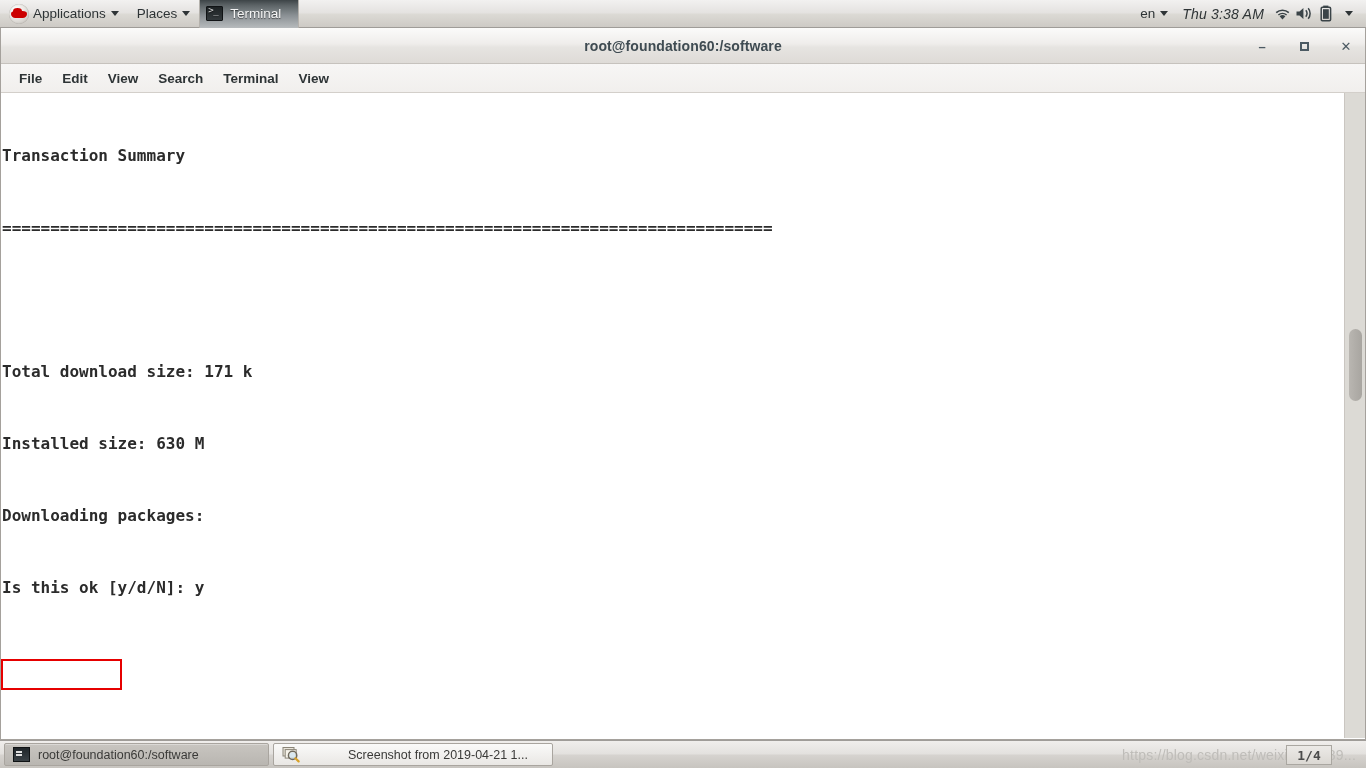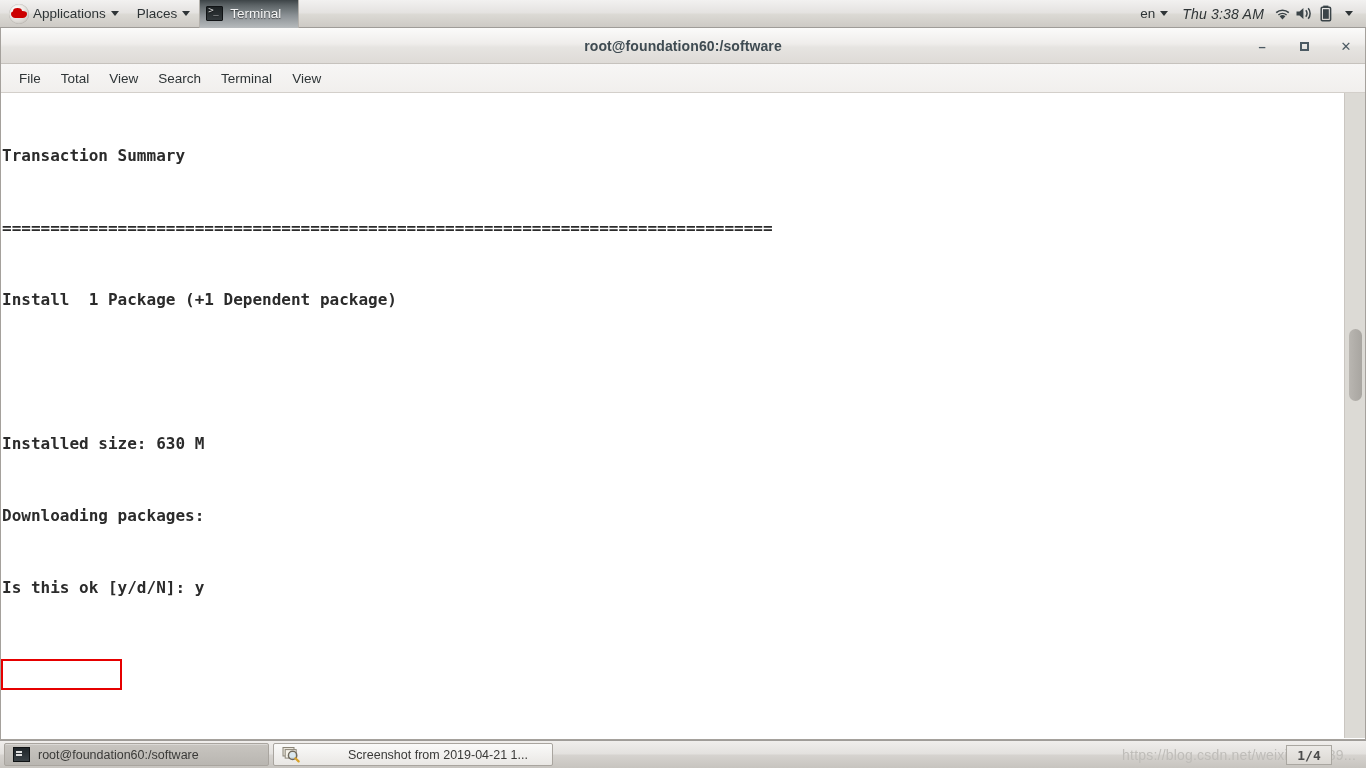--- a/index.html
+++ b/index.html
@@ -114,20 +114,21 @@
   }
   .ctl-min { font-weight: bold; }
   .ctl-max-box { width: 9px; height: 9px; border: 2px solid #4c5a63; }
 
   #menu-bar {
     height: 29px;
     background: linear-gradient(to bottom, #f7f6f5 0%, #f1efed 100%);
     border-bottom: 1px solid #d3cfca;
     display: flex; align-items: center;
     padding-left: 8px;
+    font-weight: bold;
   }
   .menu-item {
     padding: 3px 10px; font-size: 13.5px; color: #2e3436;
     cursor: default;
   }
 
   
   #term-body {
     position: relative;
     height: 645px;
@@ -317,33 +318,33 @@
         <span class="ctl-max-box"></span>
       </div>
       <div class="win-ctl">
         <span>✕</span>
       </div>
     </div>
   </div>
 
   <div id="menu-bar">
     <div class="menu-item">File</div>
-    <div class="menu-item">Total</div>
+    <div class="menu-item">Edit</div>
     <div class="menu-item">View</div>
     <div class="menu-item">Search</div>
     <div class="menu-item">Terminal</div>
     <div class="menu-item">View</div>
   </div>
 
   <div id="term-body">
     <div id="term-text">
       <div class="tline">Transaction Summary</div>
       <div class="tline">================================================================================</div>
-      <div class="tline">Install  1 Package (+1 Dependent package)</div>
       <div class="tline"></div>
+      <div class="tline">Total download size: 171 k</div>
       <div class="tline">Installed size: 630 M</div>
       <div class="tline">Downloading packages:</div>
       <div class="tline">Is this ok [y/d/N]: y</div>
       
       
       
       
       
       
       

